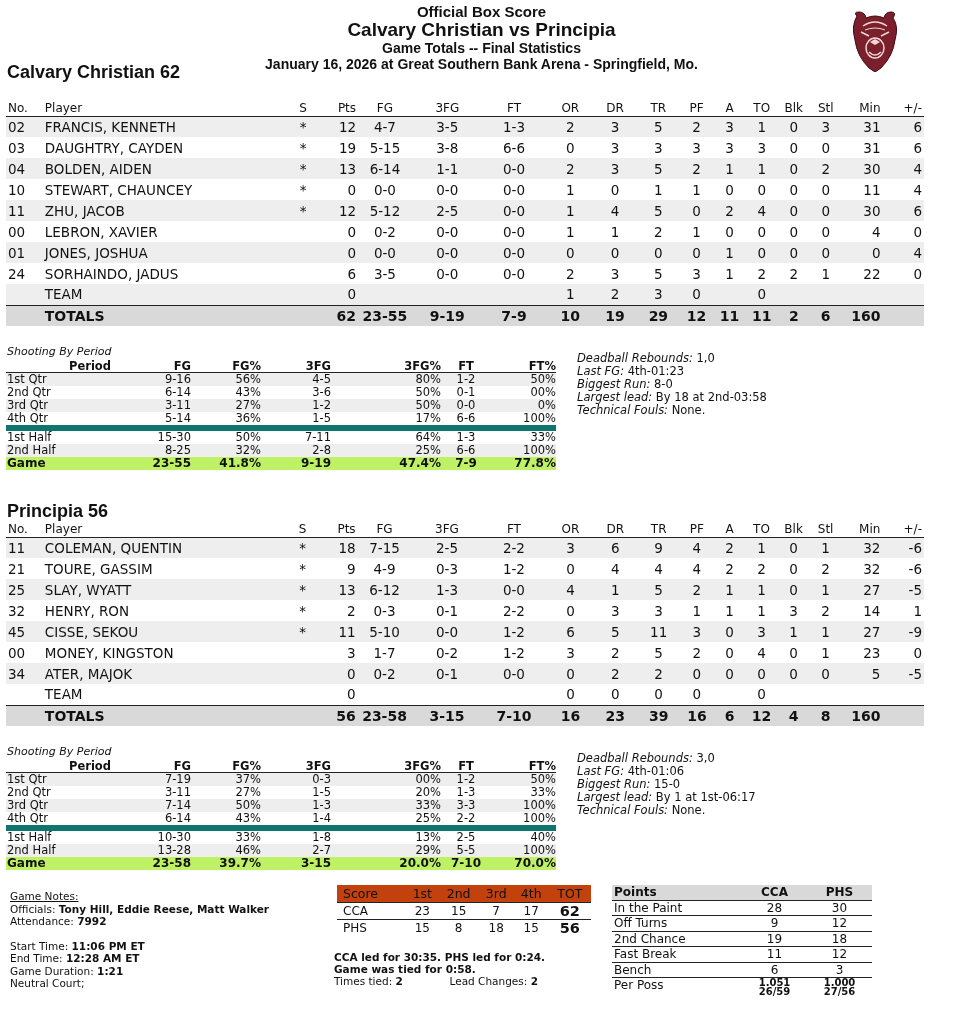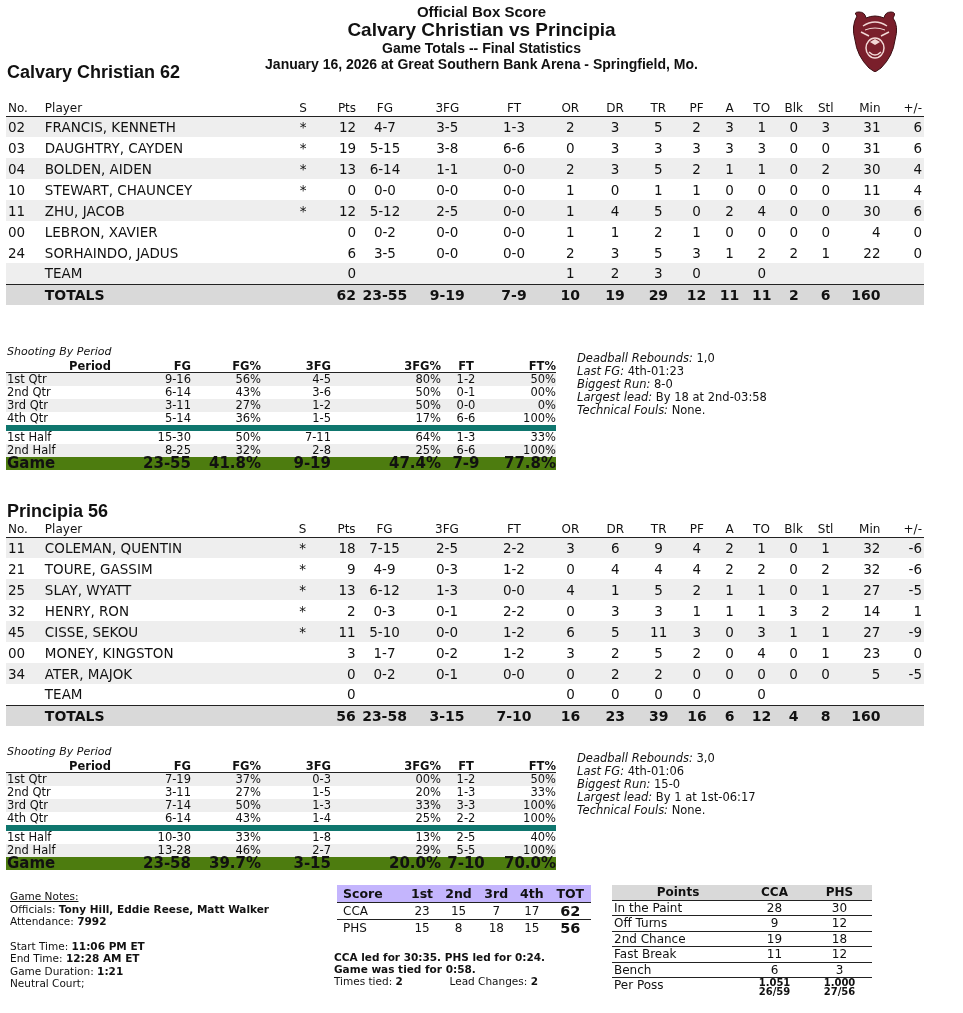--- a/index.html
+++ b/index.html
@@ -34,47 +34,47 @@
   .c-pm { width: 45px; text-align: right !important; padding-right: 2px !important; }
 
   .sbp-label { position: absolute; left: 7px; font-style: italic; font-size: 11px; }
   table.sbp { position: absolute; left: 6px; width: 550px; border-collapse: collapse; font-size: 11.5px; }
   table.sbp th { font-weight: bold; text-align: right; height: 12px; line-height: 12px; border-bottom: 1px solid #222; padding: 0; }
   table.sbp th:first-child { text-align: right; }
   table.sbp td { text-align: right; height: 13px; line-height: 13px; padding: 0; }
   table.sbp td:first-child { text-align: left; padding-left: 1px; }
   table.sbp tr.alt td { background: #eeeeee; }
   table.sbp tr.half-start td { border-top: 6px solid #0f766e; }
-  table.sbp tr.game td { background: #4d7c0f; font-weight: bold; font-size: 15px; }
+  table.sbp tr.game td { background: #bef264; font-weight: bold; font-size: 12px; }
   table.sbp td.fg { width: 80px; } table.sbp td.fgp { width: 70px; } table.sbp td.tfg { width: 70px; }
   table.sbp td.tfgp { width: 110px; } table.sbp td.ft { width: 50px; text-align: center; } table.sbp td.ftp { width: 65px; }
   table.sbp th.ft { text-align: center; }
 
   .extras { position: absolute; left: 577px; font-size: 11.5px; line-height: 13px; }
   .extras .lbl { font-style: italic; }
 
   .notes { position: absolute; left: 10px; top: 890px; font-size: 10.5px; line-height: 12.5px; }
   .notes .ttl { text-decoration: underline; }
   .notes b { font-weight: bold; }
   .notes .gap { height: 12px; }
 
   table.score { position: absolute; left: 337px; top: 885px; width: 254px; border-collapse: collapse; font-size: 12px; }
-  table.score th { background: #c4b5fd; font-weight: bold; height: 17px; font-size: 12.5px; text-align: center; border-bottom: 1px solid #222; }
+  table.score th { background: #c2410c; font-weight: normal; height: 17px; font-size: 12.5px; text-align: center; border-bottom: 1px solid #222; }
   table.score th:first-child { text-align: left; padding-left: 6px; }
   table.score td { text-align: center; height: 16px; }
   table.score td:first-child { text-align: left; padding-left: 6px; }
   table.score td.tot { font-weight: bold; font-size: 14.5px; }
   table.score tr.r2 td { border-top: 1px solid #222; }
 
   .lead { position: absolute; left: 334px; top: 951px; font-size: 10.5px; line-height: 12px; }
   .lead .b { font-weight: bold; }
 
   table.pts { position: absolute; left: 612px; top: 885px; width: 260px; border-collapse: collapse; font-size: 12px; }
   table.pts th { background: #d9d9d9; font-weight: bold; height: 15px; text-align: center; border-bottom: 1px solid #222; }
-  table.pts th:first-child { text-align: center; padding-left: 2px; }
+  table.pts th:first-child { text-align: left; padding-left: 2px; }
   table.pts td { text-align: center; height: 15.5px; border-bottom: 1px solid #222; }
   table.pts td:first-child { text-align: left; padding-left: 2px; width: 130px; }
   table.pts tr.last td { border-bottom: none; vertical-align: top; }
   table.pts .small { font-size: 10px; line-height: 9px; display: block; font-weight: bold; }
 </style>
 </head>
 <body>
 
 <div class="header">
   <div class="h1">Official Box Score</div>
@@ -223,20 +223,39 @@
         <td class="c-n c-dr">1</td>
         <td class="c-n c-tr">2</td>
         <td class="c-n c-pf">1</td>
         <td class="c-n c-a">0</td>
         <td class="c-n c-to">0</td>
         <td class="c-n c-blk">0</td>
         <td class="c-n c-stl">0</td>
         <td class="c-min">4</td>
         <td class="c-pm">0</td>
       </tr>
+      <tr class="alt">
+        <td class="c-no">01</td>
+        <td class="c-pl">JONES, JOSHUA</td>
+        <td class="c-s"></td>
+        <td class="c-pts">0</td>
+        <td class="c-fg">0-0</td>
+        <td class="c-3fg">0-0</td>
+        <td class="c-ft">0-0</td>
+        <td class="c-n c-or">0</td>
+        <td class="c-n c-dr">0</td>
+        <td class="c-n c-tr">0</td>
+        <td class="c-n c-pf">0</td>
+        <td class="c-n c-a">1</td>
+        <td class="c-n c-to">0</td>
+        <td class="c-n c-blk">0</td>
+        <td class="c-n c-stl">0</td>
+        <td class="c-min">0</td>
+        <td class="c-pm">4</td>
+      </tr>
       <tr>
         <td class="c-no">24</td>
         <td class="c-pl">SORHAINDO, JADUS</td>
         <td class="c-s"></td>
         <td class="c-pts">6</td>
         <td class="c-fg">3-5</td>
         <td class="c-3fg">0-0</td>
         <td class="c-ft">0-0</td>
         <td class="c-n c-or">2</td>
         <td class="c-n c-dr">3</td>

